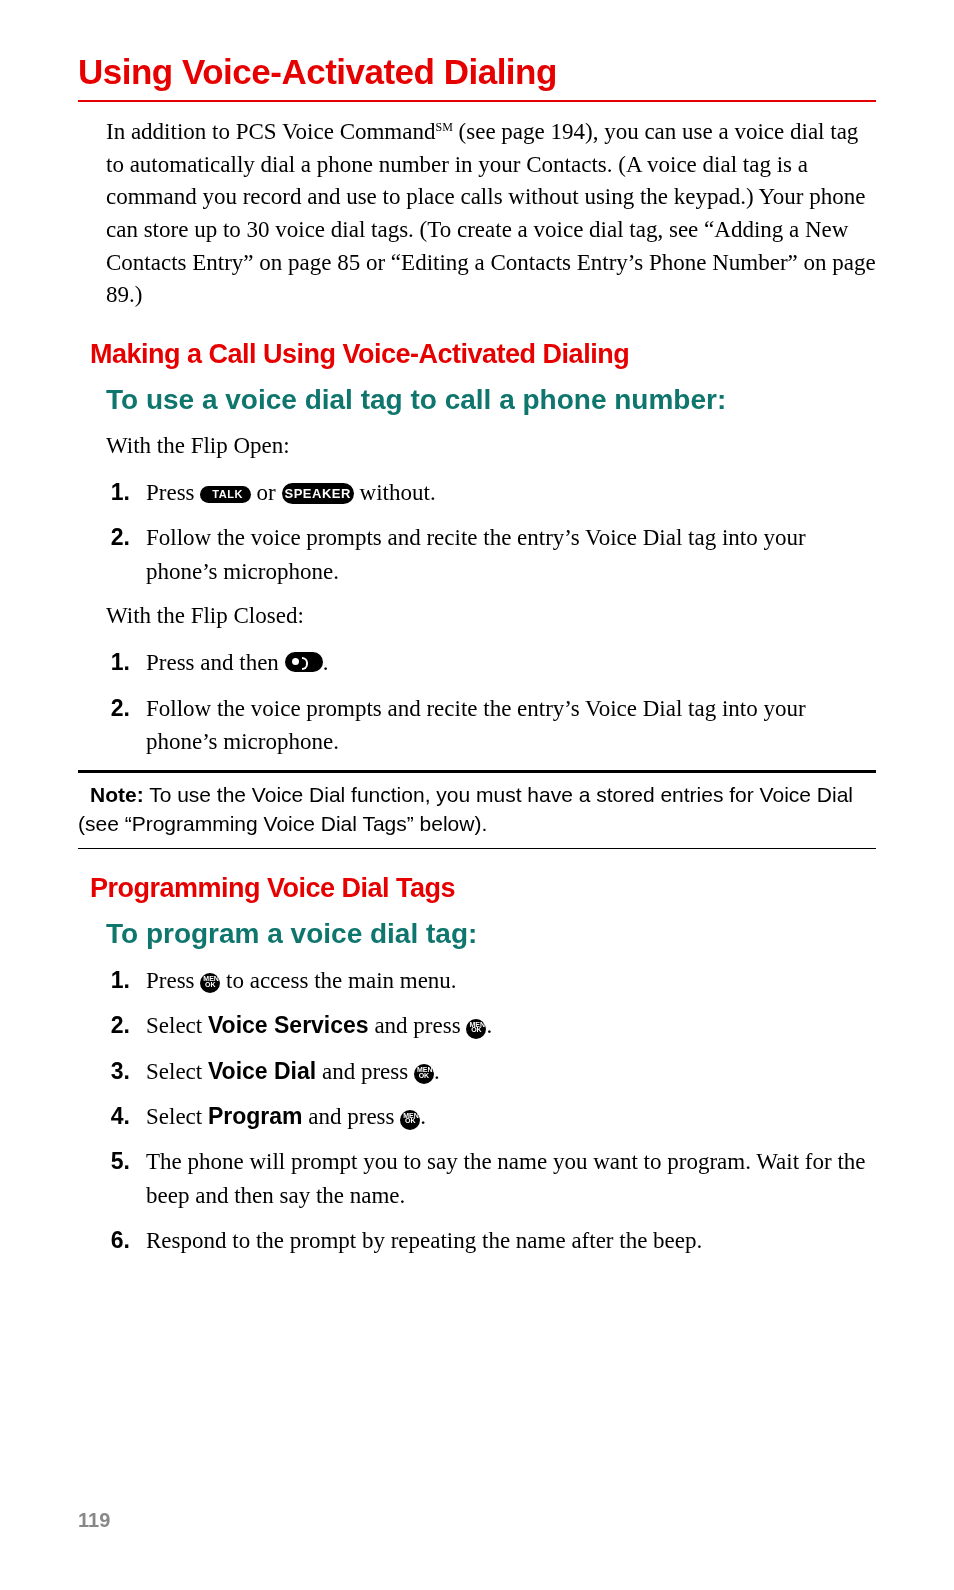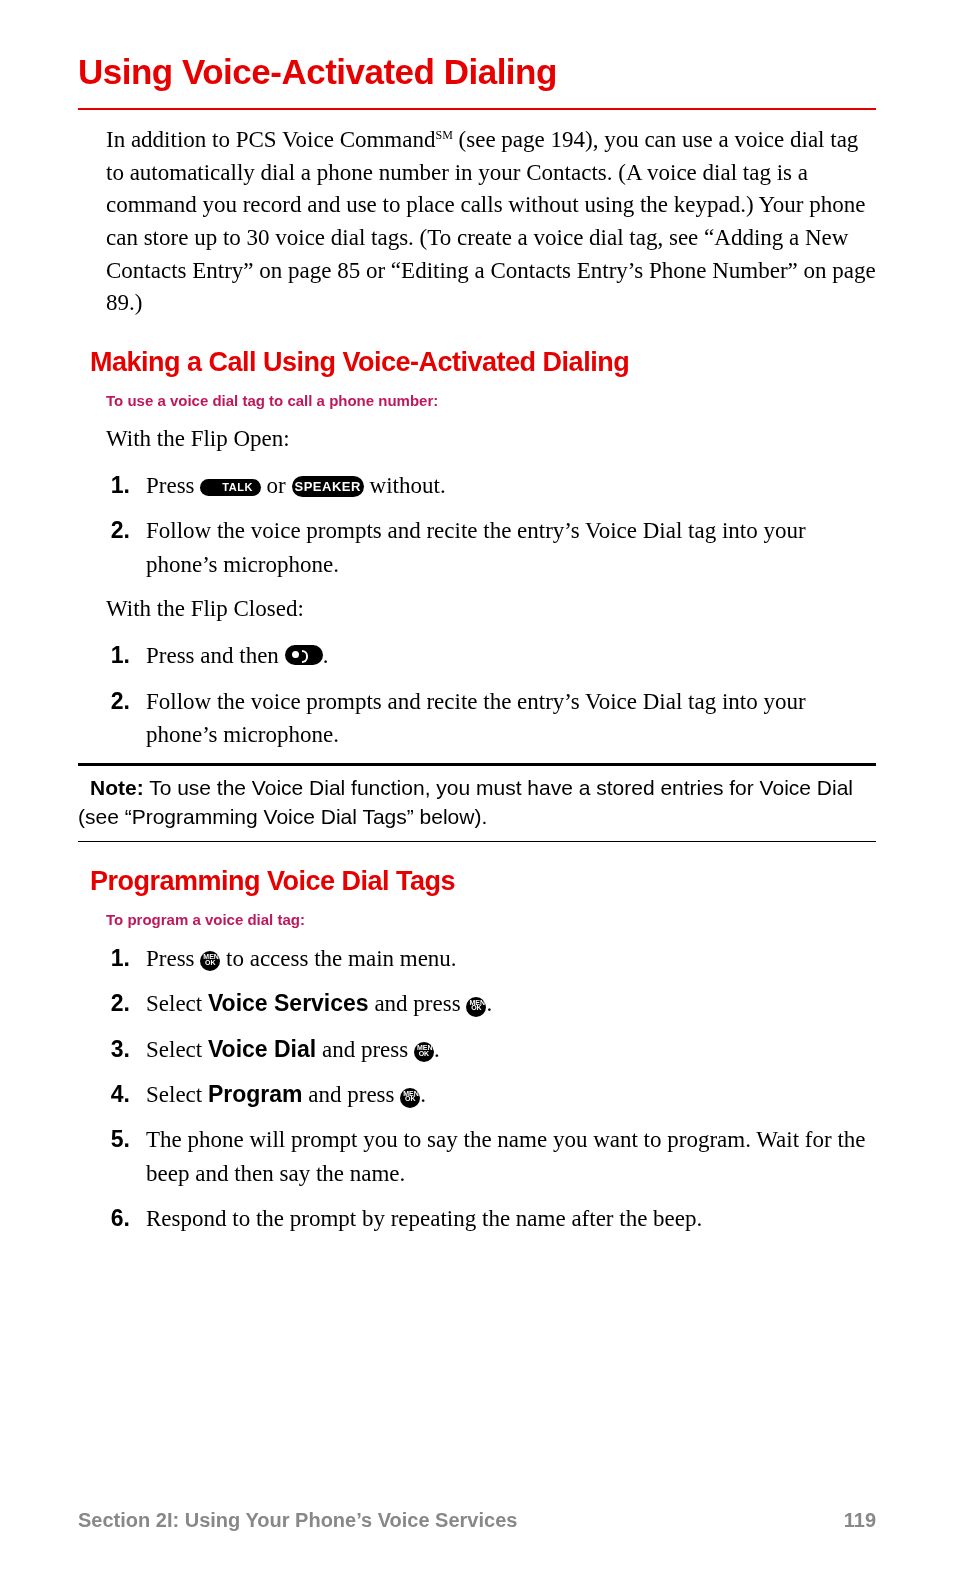--- a/index.html
+++ b/index.html
@@ -13,21 +13,21 @@
   }
   .page {
     padding: 52px 78px 0 78px;
   }
   .h1 {
     font-family: "Helvetica Neue", Helvetica, Arial, sans-serif;
     font-weight: 800;
     font-size: 35px;
     color: #e60000;
     border-bottom: 2px solid #e60000;
-    padding-bottom: 16px;
+    padding-bottom: 8px;
     margin-bottom: 14px;
     letter-spacing: -0.5px;
   }
   .intro {
     font-size: 23px;
     line-height: 1.42;
     margin-left: 28px;
     margin-bottom: 27px;
   }
   .h2 {
@@ -35,22 +35,22 @@
     font-weight: 800;
     font-size: 27px;
     color: #e60000;
     margin-left: 12px;
     margin-bottom: 14px;
     letter-spacing: -0.5px;
   }
   .subhead {
     font-family: "Helvetica Neue", Helvetica, Arial, sans-serif;
     font-weight: 700;
-    font-size: 15px;
-    color: #be185d;
+    font-size: 28px;
+    color: #0f766e;
     margin-left: 28px;
     margin-bottom: 14px;
   }
   .bodytext {
     font-size: 23px;
     line-height: 1.4;
     margin-left: 28px;
     margin-bottom: 14px;
   }
   ol.steps {
@@ -74,21 +74,21 @@
   }
   ol.steps li .txt { flex: 1; }
   .pill {
     display: inline-block;
     background: #000;
     color: #fff;
     font-family: "Helvetica Neue", Helvetica, Arial, sans-serif;
     font-weight: 700;
     font-size: 11px;
     letter-spacing: 0.5px;
-    padding: 3px 8px 3px 22px;
+    padding: 3px 8px 3px 12px;
     border-radius: 11px;
     vertical-align: 2px;
     line-height: 1;
   }
   .pill.speaker { font-size: 13px; padding: 4px 3px; }
   .menuok {
     display: inline-block;
     background: #000;
     color: #fff;
     font-family: "Helvetica Neue", Helvetica, Arial, sans-serif;
@@ -236,15 +236,14 @@
       <span class="txt">The phone will prompt you to say the name you want to program. Wait for the beep and then say the name.</span>
     </li>
     <li>
       <span class="num">6.</span>
       <span class="txt">Respond to the prompt by repeating the name after the beep.</span>
     </li>
   </ol>
 </div>
 
 <div class="footer">
-  <span>Section 2I: Using Your Phone’s Voice Services</span>
   <span>119</span>
 </div>
 
 </body></html>

